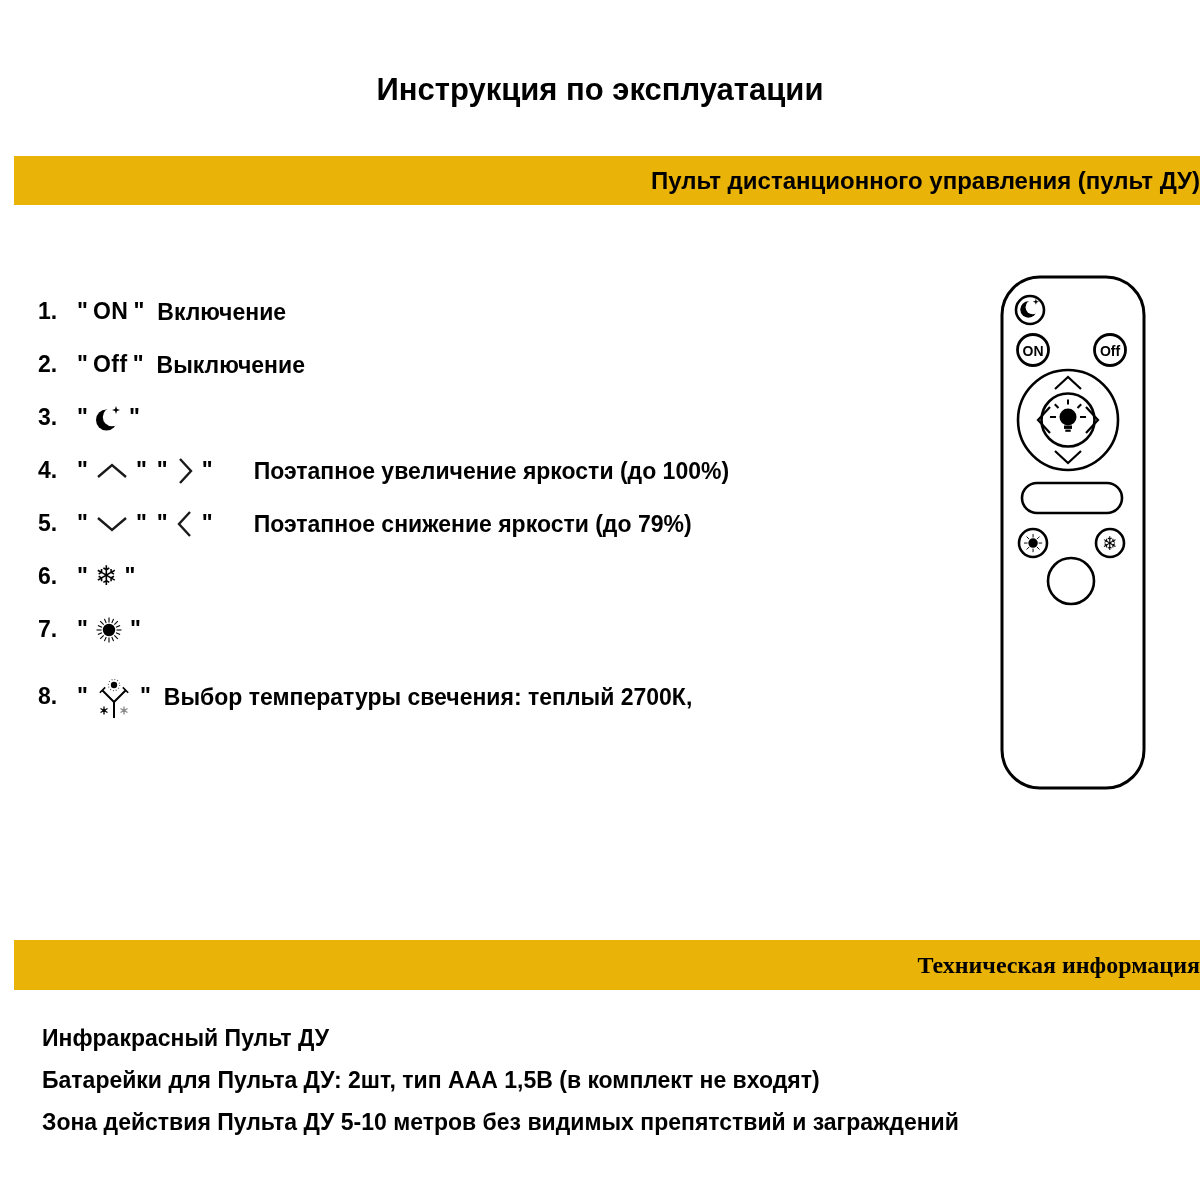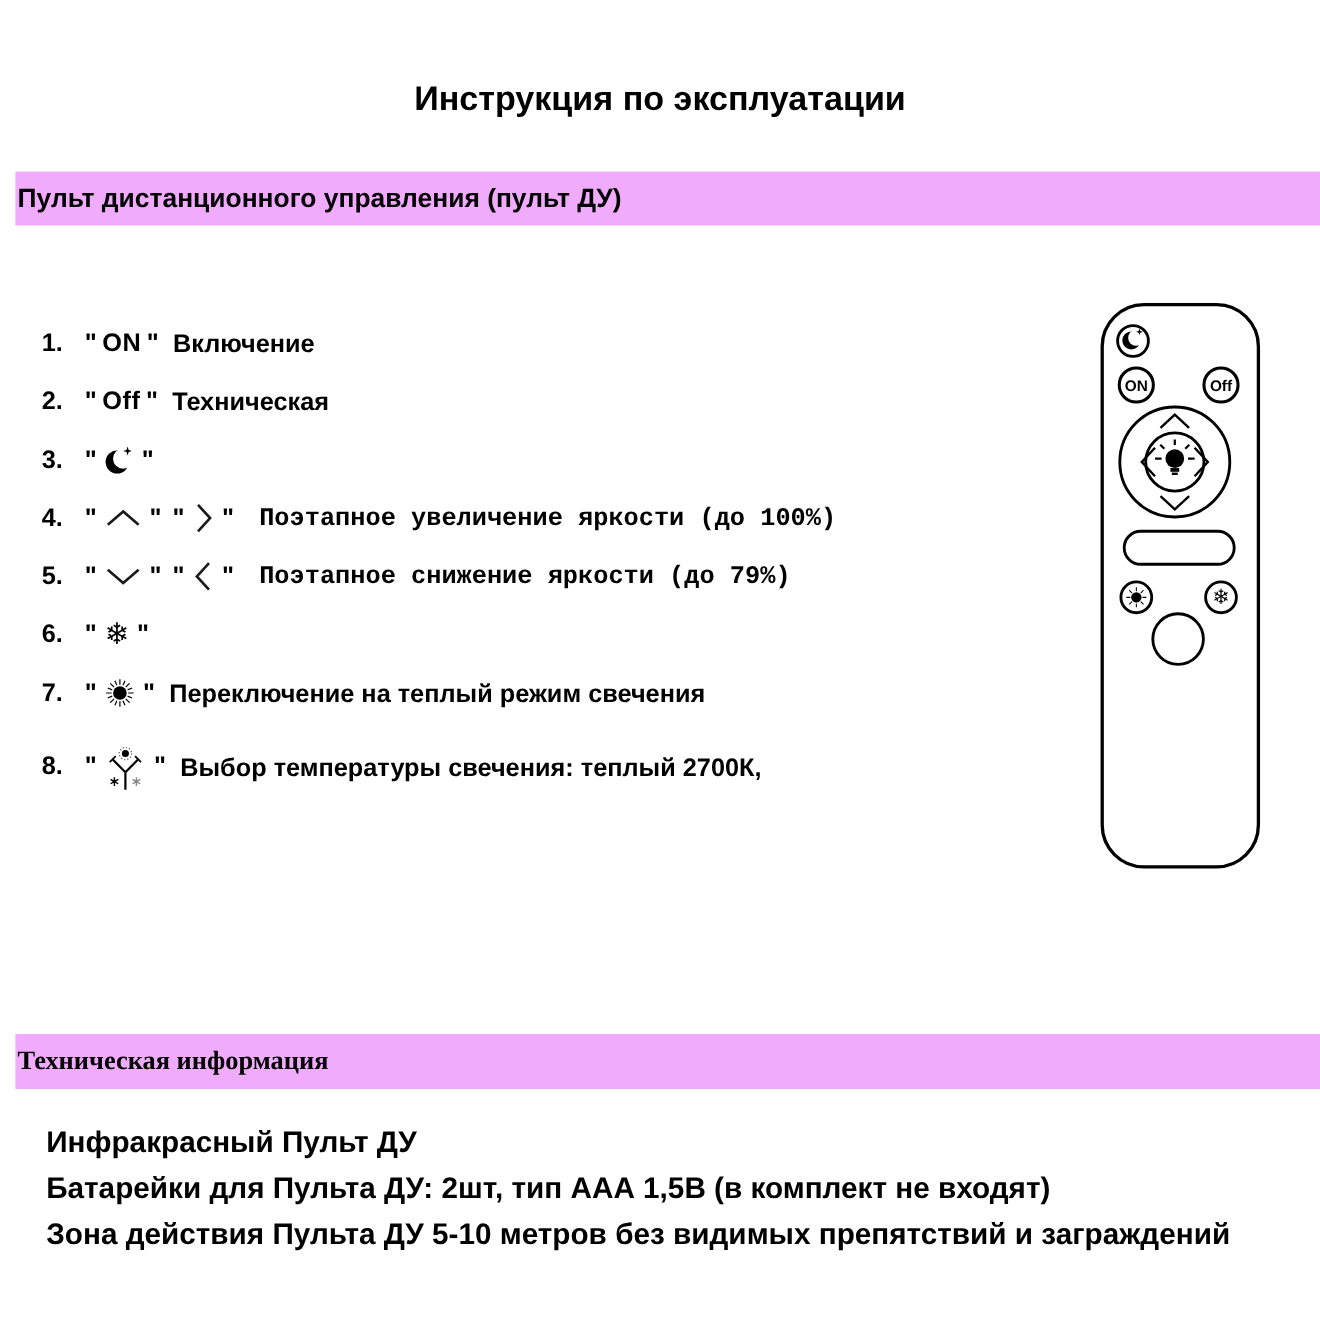--- a/index.html
+++ b/index.html
@@ -11,41 +11,41 @@
   }
   .page { position: relative; width: 1200px; height: 1200px; background: #fff; overflow: hidden; }
 
   .title {
     position: absolute; top: 72px; left: 0; width: 100%;
     text-align: center; font-size: 31px; font-weight: bold;
   }
 
   .bar {
     position: absolute; left: 14px; right: 0; height: 49px;
-    background: #f0abfc; display: flex; align-items: center;
-    padding-left: 2px; font-size: 24px; font-weight: bold;
+    background: #eab308; display: flex; align-items: center;
+    padding-left: 2px; font-size: 24px; font-weight: bold; justify-content: flex-end;
   }
   .bar1 { top: 156px; }
   .bar2 { top: 940px; height: 50px; font-family: Liberation Serif, serif; }
 
   .list { position: absolute; left: 38px; top: 285px; width: 930px; }
   .row { display: flex; align-items: center; height: 53px; font-size: 23px; font-weight: bold; }
   .row.multiline { height: 81px; }
   .num { width: 34px; flex: 0 0 34px; }
   .tokens { display: flex; align-items: center; }
   .q { margin: 0 5px; }
   .btn-label { letter-spacing: 0.5px; }
   .desc { margin-left: 8px; line-height: 28px; }
-  .desc.wide-gap { margin-left: 18px; font-family: Liberation Mono, monospace; }
+  .desc.wide-gap { margin-left: 36px; }
   .icon { display: block; }
   .snow-glyph { font-size: 27px; line-height: 27px; font-weight: normal; }
 
   .remote { position: absolute; left: 995px; top: 268px; width: 158px; height: 530px; }
 
-  .tech { position: absolute; left: 42px; top: 1024px; font-size: 27px; font-weight: bold; }
+  .tech { position: absolute; left: 42px; top: 1024px; font-size: 23px; font-weight: bold; }
   .tech-line { line-height: 28px; margin-bottom: 14px; white-space: nowrap; }
 </style>
 </head>
 <body>
 
 <div class="page">
 
   <div class="title">Инструкция по эксплуатации</div>
 
   <div class="bar bar1">
@@ -65,21 +65,21 @@
         </span>
       </div>
       <div class="row">
         <span class="num">2.</span>
         <span class="tokens">
           <span class="q">"</span>
           <span class="btn-label">Off</span>
           <span class="q">"</span>
         </span>
         <span class="desc">
-          <div>Техническая</div>
+          <div>Выключение</div>
         </span>
       </div>
       <div class="row">
         <span class="num">3.</span>
         <span class="tokens">
           <span class="q">"</span>
           <svg class="icon" width="27" height="28" viewBox="0 0 27 28" style="margin:0 2px;">
     <circle cx="11.5" cy="16" r="10.5" fill="#000"></circle>
     <circle cx="17" cy="13" r="9.2" fill="#fff"></circle>
     <path d="M 21 2 L 22 5 L 25 6 L 22 7 L 21 10 L 20 7 L 17 6 L 20 5 Z" fill="#000"></path>
@@ -151,23 +151,20 @@
       <line x1="11.2" y1="21" x2="9.4" y2="25.1"></line>
       <line x1="16.8" y1="21" x2="18.6" y2="25.1"></line>
       <line x1="7" y1="11.2" x2="2.9" y2="9.4"></line>
       <line x1="7" y1="16.8" x2="2.9" y2="18.6"></line>
       <line x1="21" y1="11.2" x2="25.1" y2="9.4"></line>
       <line x1="21" y1="16.8" x2="25.1" y2="18.6"></line>
     </g>
   </svg>
           <span class="q">"</span>
         </span>
-        <span class="desc">
-          <div>Переключение на теплый режим свечения</div>
-        </span>
       </div>
       <div class="row multiline">
         <span class="num">8.</span>
         <span class="tokens">
           <span class="q">"</span>
           <svg class="icon" width="38" height="44" viewBox="0 0 38 44" style="margin:0 2px -8px 2px;">
     <g stroke="#000" stroke-width="2" fill="none">
       <line x1="19" y1="23" x2="19" y2="39"></line>
       <line x1="19" y1="23" x2="7.5" y2="11.5"></line>
       <line x1="19" y1="23" x2="30.5" y2="11.5"></line>

